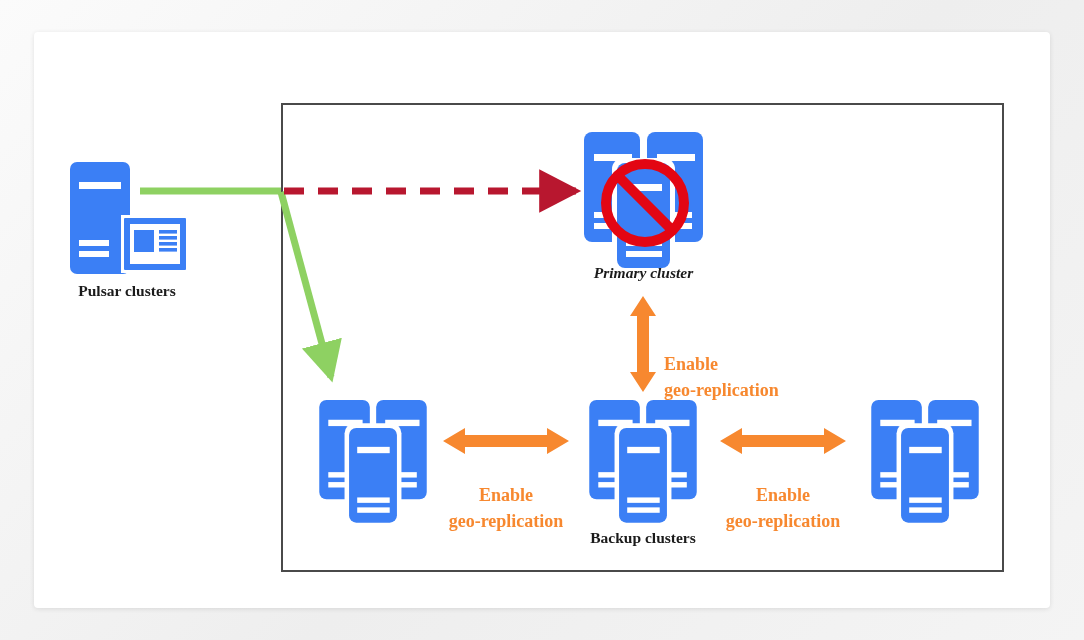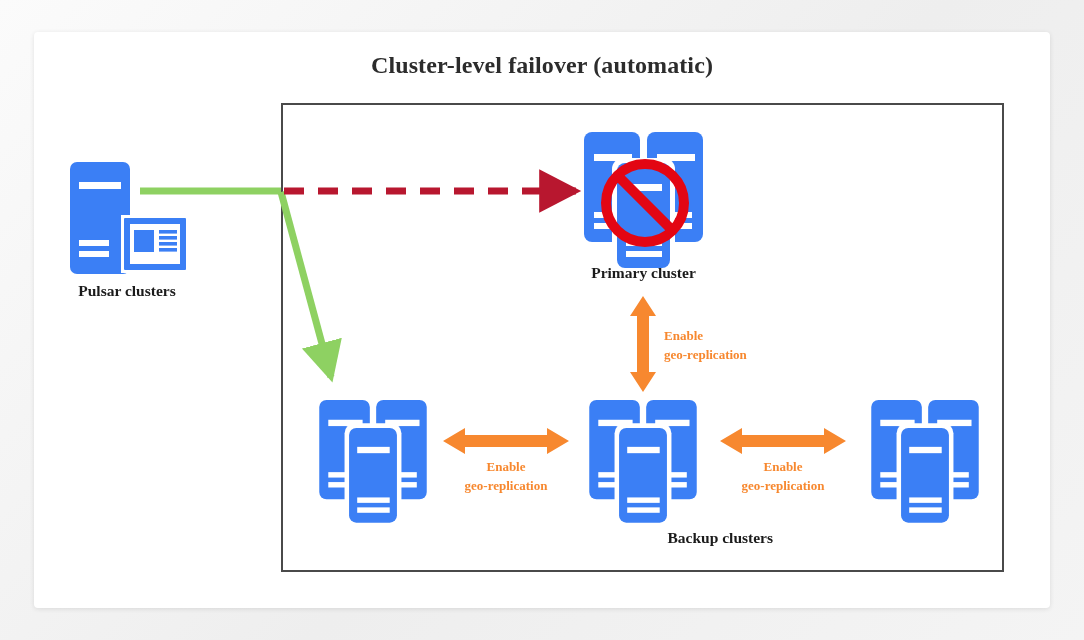--- a/index.html
+++ b/index.html
@@ -55,37 +55,37 @@
     left: 50%;
     margin-left: -130px;
     text-align: center;
     font-size: 15.5px;
     font-weight: bold;
     color: #1b1b1b;
     white-space: nowrap;
   }
   .arrow-label {
     position: absolute;
-    font-size: 13px;
+    font-size: 18px;
     font-weight: bold;
     color: #f7882f;
     line-height: 1.45;
     white-space: nowrap;
+    margin-top: 24px;
   }
   .arrow-label.centered { text-align: center; }
   svg { display: block; overflow: visible; }
 </style>
 </head>
 <body>
 
 <div id="stage">
 
   <div id="card"></div>
 
-  <div id="diagram-title">Cluster-level failover (automatic)</div>
 
   <div id="inner-frame"></div>
 
   <svg class="node" style="left:0; top:0; width:1084px; height:640px; position:absolute;" viewBox="0 0 1084 640">
     <defs>
       <marker id="mk-red" markerWidth="7" markerHeight="7" refX="5.4" refY="3.5" orient="auto" markerUnits="strokeWidth">
         <path d="M0,0.4 L6,3.5 L0,6.6 z" fill="#b8172f"></path>
       </marker>
       <marker id="mk-green" markerWidth="6.5" markerHeight="6.5" refX="5" refY="3.25" orient="auto" markerUnits="strokeWidth">
         <path d="M0,0.3 L5.8,3.25 L0,6.2 z" fill="#8ed162"></path>
@@ -139,21 +139,21 @@
       <rect x="68" y="66" width="50" height="40" fill="#ffffff"></rect>
       <rect x="72" y="72" width="20" height="22" fill="#3b7ff5"></rect>
       <rect x="97" y="72" width="18" height="3.6" fill="#3b7ff5"></rect>
       <rect x="97" y="78" width="18" height="3.6" fill="#3b7ff5"></rect>
       <rect x="97" y="84" width="18" height="3.6" fill="#3b7ff5"></rect>
       <rect x="97" y="90" width="18" height="3.6" fill="#3b7ff5"></rect>
     </svg>
     <div class="node-label" style="top:124px; left:0; margin-left:0; width:130px;">Pulsar clusters</div>
   </div>
 
-  <div class="node" style="left:566px; top:128px; width:155px; height:165px;">
+  <div class="node" style="left:566px; top:128px; width:155px; height:165px;font-style:italic;">
     <svg style="width:155px; height:140px;" viewBox="0 0 155 140">
 
       <rect x="18" y="4" width="56" height="110" rx="8" fill="#3b7ff5"></rect>
       <rect x="28" y="26" width="38" height="7" fill="#ffffff"></rect>
       <rect x="28" y="84" width="30" height="6" fill="#ffffff"></rect>
       <rect x="28" y="95" width="30" height="6" fill="#ffffff"></rect>
 
       <rect x="81" y="4" width="56" height="110" rx="8" fill="#3b7ff5"></rect>
       <rect x="91" y="26" width="38" height="7" fill="#ffffff"></rect>
       <rect x="96" y="84" width="30" height="6" fill="#ffffff"></rect>
@@ -200,21 +200,21 @@
       <rect x="81" y="4" width="56" height="110" rx="8" fill="#3b7ff5"></rect>
       <rect x="91" y="26" width="38" height="7" fill="#ffffff"></rect>
       <rect x="96" y="84" width="30" height="6" fill="#ffffff"></rect>
       <rect x="96" y="95" width="30" height="6" fill="#ffffff"></rect>
       <rect x="46" y="30" width="63" height="110" rx="11" fill="#ffffff"></rect>
       <rect x="51" y="35" width="53" height="105" rx="8" fill="#3b7ff5"></rect>
       <rect x="60" y="56" width="36" height="7" fill="#ffffff"></rect>
       <rect x="60" y="112" width="36" height="6" fill="#ffffff"></rect>
       <rect x="60" y="123" width="36" height="6" fill="#ffffff"></rect>
     </svg>
-    <div class="node-label" style="top:137px; left:70px; margin-left:-130px;text-align:right;">Backup clusters</div>
+    <div class="node-label" style="top:137px; left:70px; margin-left:-130px;">Backup clusters</div>
   </div>
 
   <div class="node" style="left:855px; top:392px; width:140px; height:135px;">
     <svg style="width:140px; height:135px;" viewBox="0 0 155 140">
       <rect x="18" y="4" width="56" height="110" rx="8" fill="#3b7ff5"></rect>
       <rect x="28" y="26" width="38" height="7" fill="#ffffff"></rect>
       <rect x="28" y="84" width="30" height="6" fill="#ffffff"></rect>
       <rect x="28" y="95" width="30" height="6" fill="#ffffff"></rect>
       <rect x="81" y="4" width="56" height="110" rx="8" fill="#3b7ff5"></rect>
       <rect x="91" y="26" width="38" height="7" fill="#ffffff"></rect>

